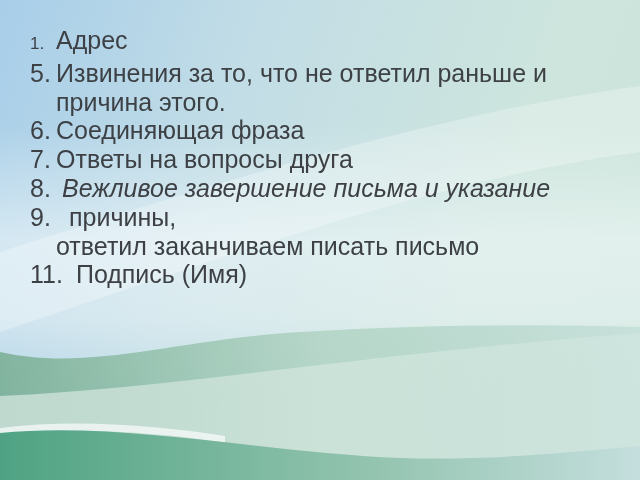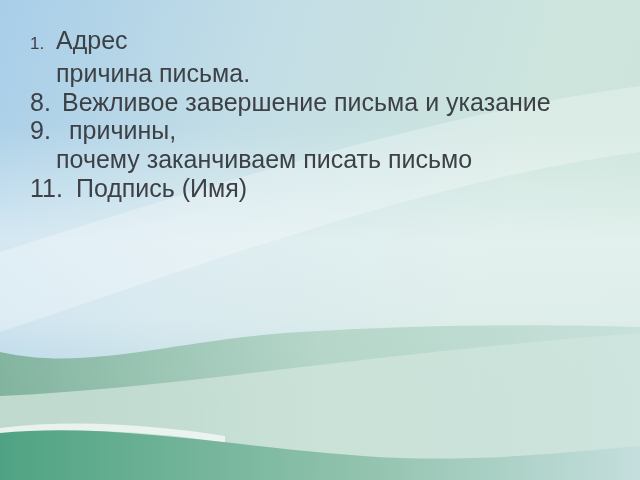--- a/index.html
+++ b/index.html
@@ -15,21 +15,21 @@
   }
   .waves{position:absolute;inset:0;width:100%;height:100%;pointer-events:none;}
   .content{
     position:absolute;left:20px;top:26px;right:20px;
     color:var(--text,#3d4145);
     font-size:25px;line-height:28.8px;margin-left:10px;
   }
   .line{white-space:nowrap;}
   .num{display:inline-block;min-width:26px;}
   .num.small{font-size:17px;}
-  .gap-med .txt{margin-left:6px;}
+  .gap-med .txt{margin-left:6px;font-style:italic;}
   .gap-wide .txt{margin-left:13px;}
 </style>
 </head>
 <body>
 
 <div class="slide">
 
   <svg class="waves" viewBox="0 0 640 480" preserveAspectRatio="none" aria-hidden="true">
     <defs>
       <linearGradient id="gA" x1="0" y1="0" x2="1" y2="0">
@@ -58,30 +58,39 @@
 
     <path d="M0,433 C120,421 260,452 400,458 C490,461 570,452 640,446 L640,480 L0,480 Z" fill="url(#gC)" opacity="0.97"></path>
   </svg>
 
   <div class="content">
     <div id="list">
         <div class="line">
     <span class="num small">1.</span><span class="txt">Адрес</span>
   </div>
         <div class="line">
-    <span class="num"></span><span class="txt">причина письма.</span>
+    <span class="num">5.</span><span class="txt">Извинения за то, что не ответил раньше и</span>
+  </div>
+        <div class="line">
+    <span class="num"></span><span class="txt">причина этого.</span>
+  </div>
+        <div class="line">
+    <span class="num">6.</span><span class="txt">Соединяющая фраза</span>
+  </div>
+        <div class="line">
+    <span class="num">7.</span><span class="txt">Ответы на вопросы друга</span>
   </div>
         <div class="line gap-med">
     <span class="num">8.</span><span class="txt">Вежливое завершение письма и указание</span>
   </div>
         <div class="line gap-wide">
     <span class="num">9.</span><span class="txt">причины,</span>
   </div>
         <div class="line">
-    <span class="num"></span><span class="txt">почему заканчиваем писать письмо</span>
+    <span class="num"></span><span class="txt">ответил заканчиваем писать письмо</span>
   </div>
         <div class="line gap-wide">
     <span class="num">11.</span><span class="txt">Подпись (Имя)</span>
   </div>
       </div>
   </div>
 
 </div>
 
 </body></html>

